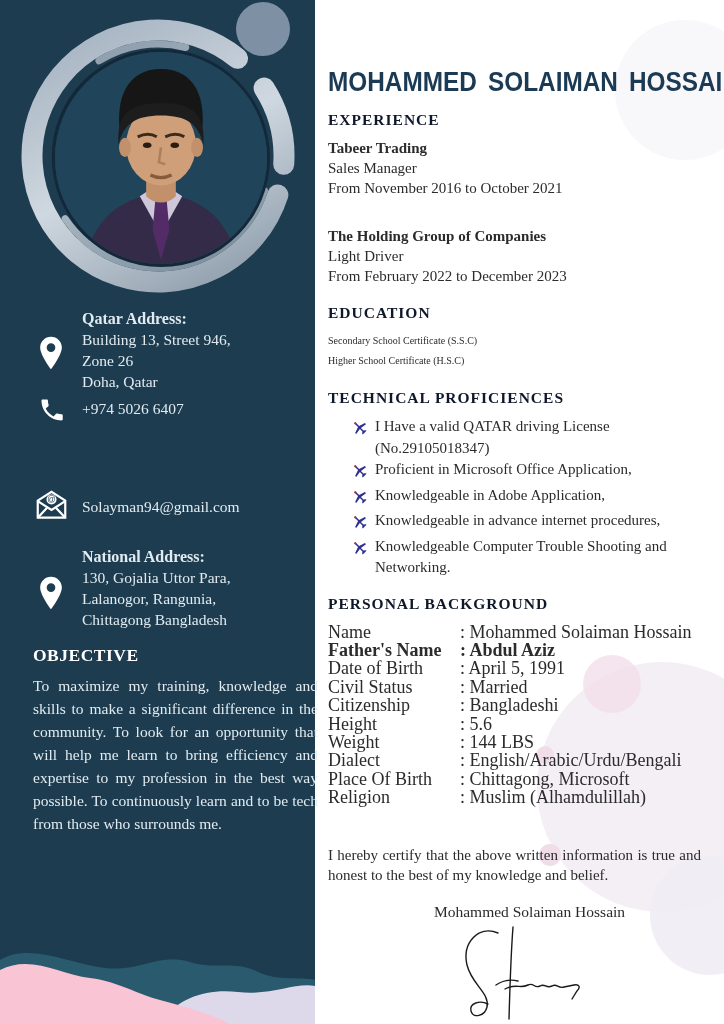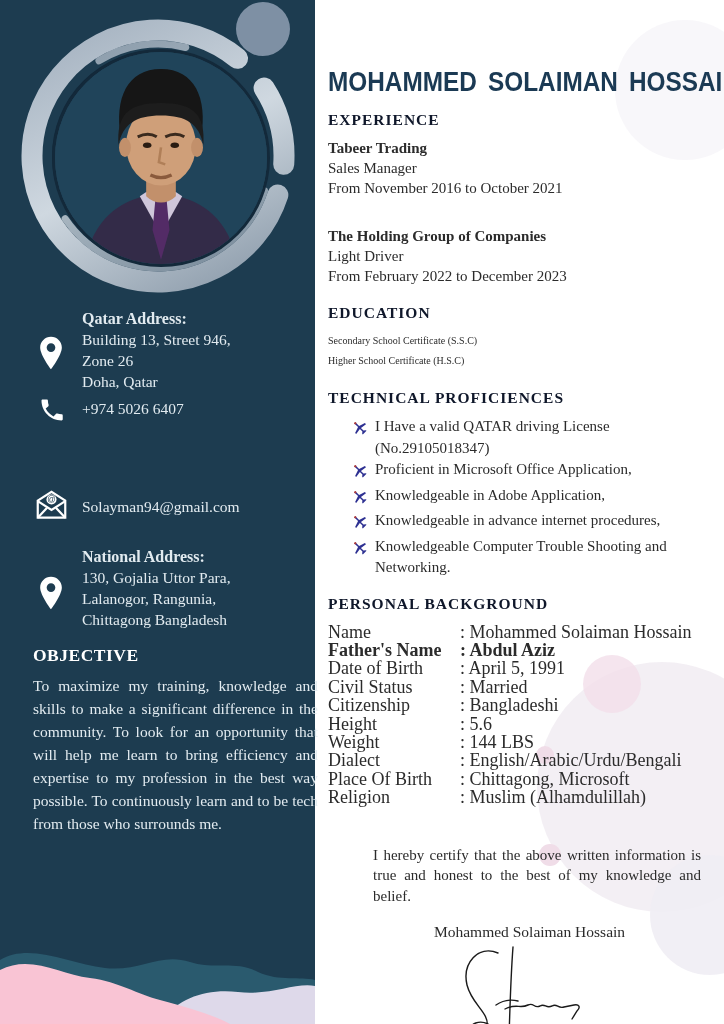--- a/index.html
+++ b/index.html
@@ -61,21 +61,21 @@
   .edu-list { margin-top:8px; font-size:10px; line-height:20px; }
   .sec-technical { margin-top:17px; }
   .bullet-list { margin-top:8px; padding-left:24px; }
   .bullet-item { display:flex; align-items:flex-start; font-size:15px; line-height:21.5px; }
   .bullet-icon { flex:0 0 15px; margin:4px 8px 0 0; }
   .sec-personal { margin-top:15px; }
   .personal-table { margin-top:9px; font-size:18px; line-height:18.4px; }
   .personal-row { display:flex; }
   .personal-label { flex:0 0 132px; }
   .personal-row.bold { font-weight:bold; }
-  .certification { margin-top:38px; font-size:15px; line-height:20.5px; text-align:justify;margin-left:45px; }
+  .certification { margin-top:38px; font-size:15px; line-height:20.5px; text-align:justify; }
   .signer-name { margin-top:17px; font-size:15.5px; text-align:center; padding-left:30px; }
   .signature { margin-top:2px; text-align:center; padding-left:40px; }
   .icon-svg { display:block; }
 </style>
 </head>
 <body>
 
 <div class="sidebar">
 
   <div class="photo-area">

